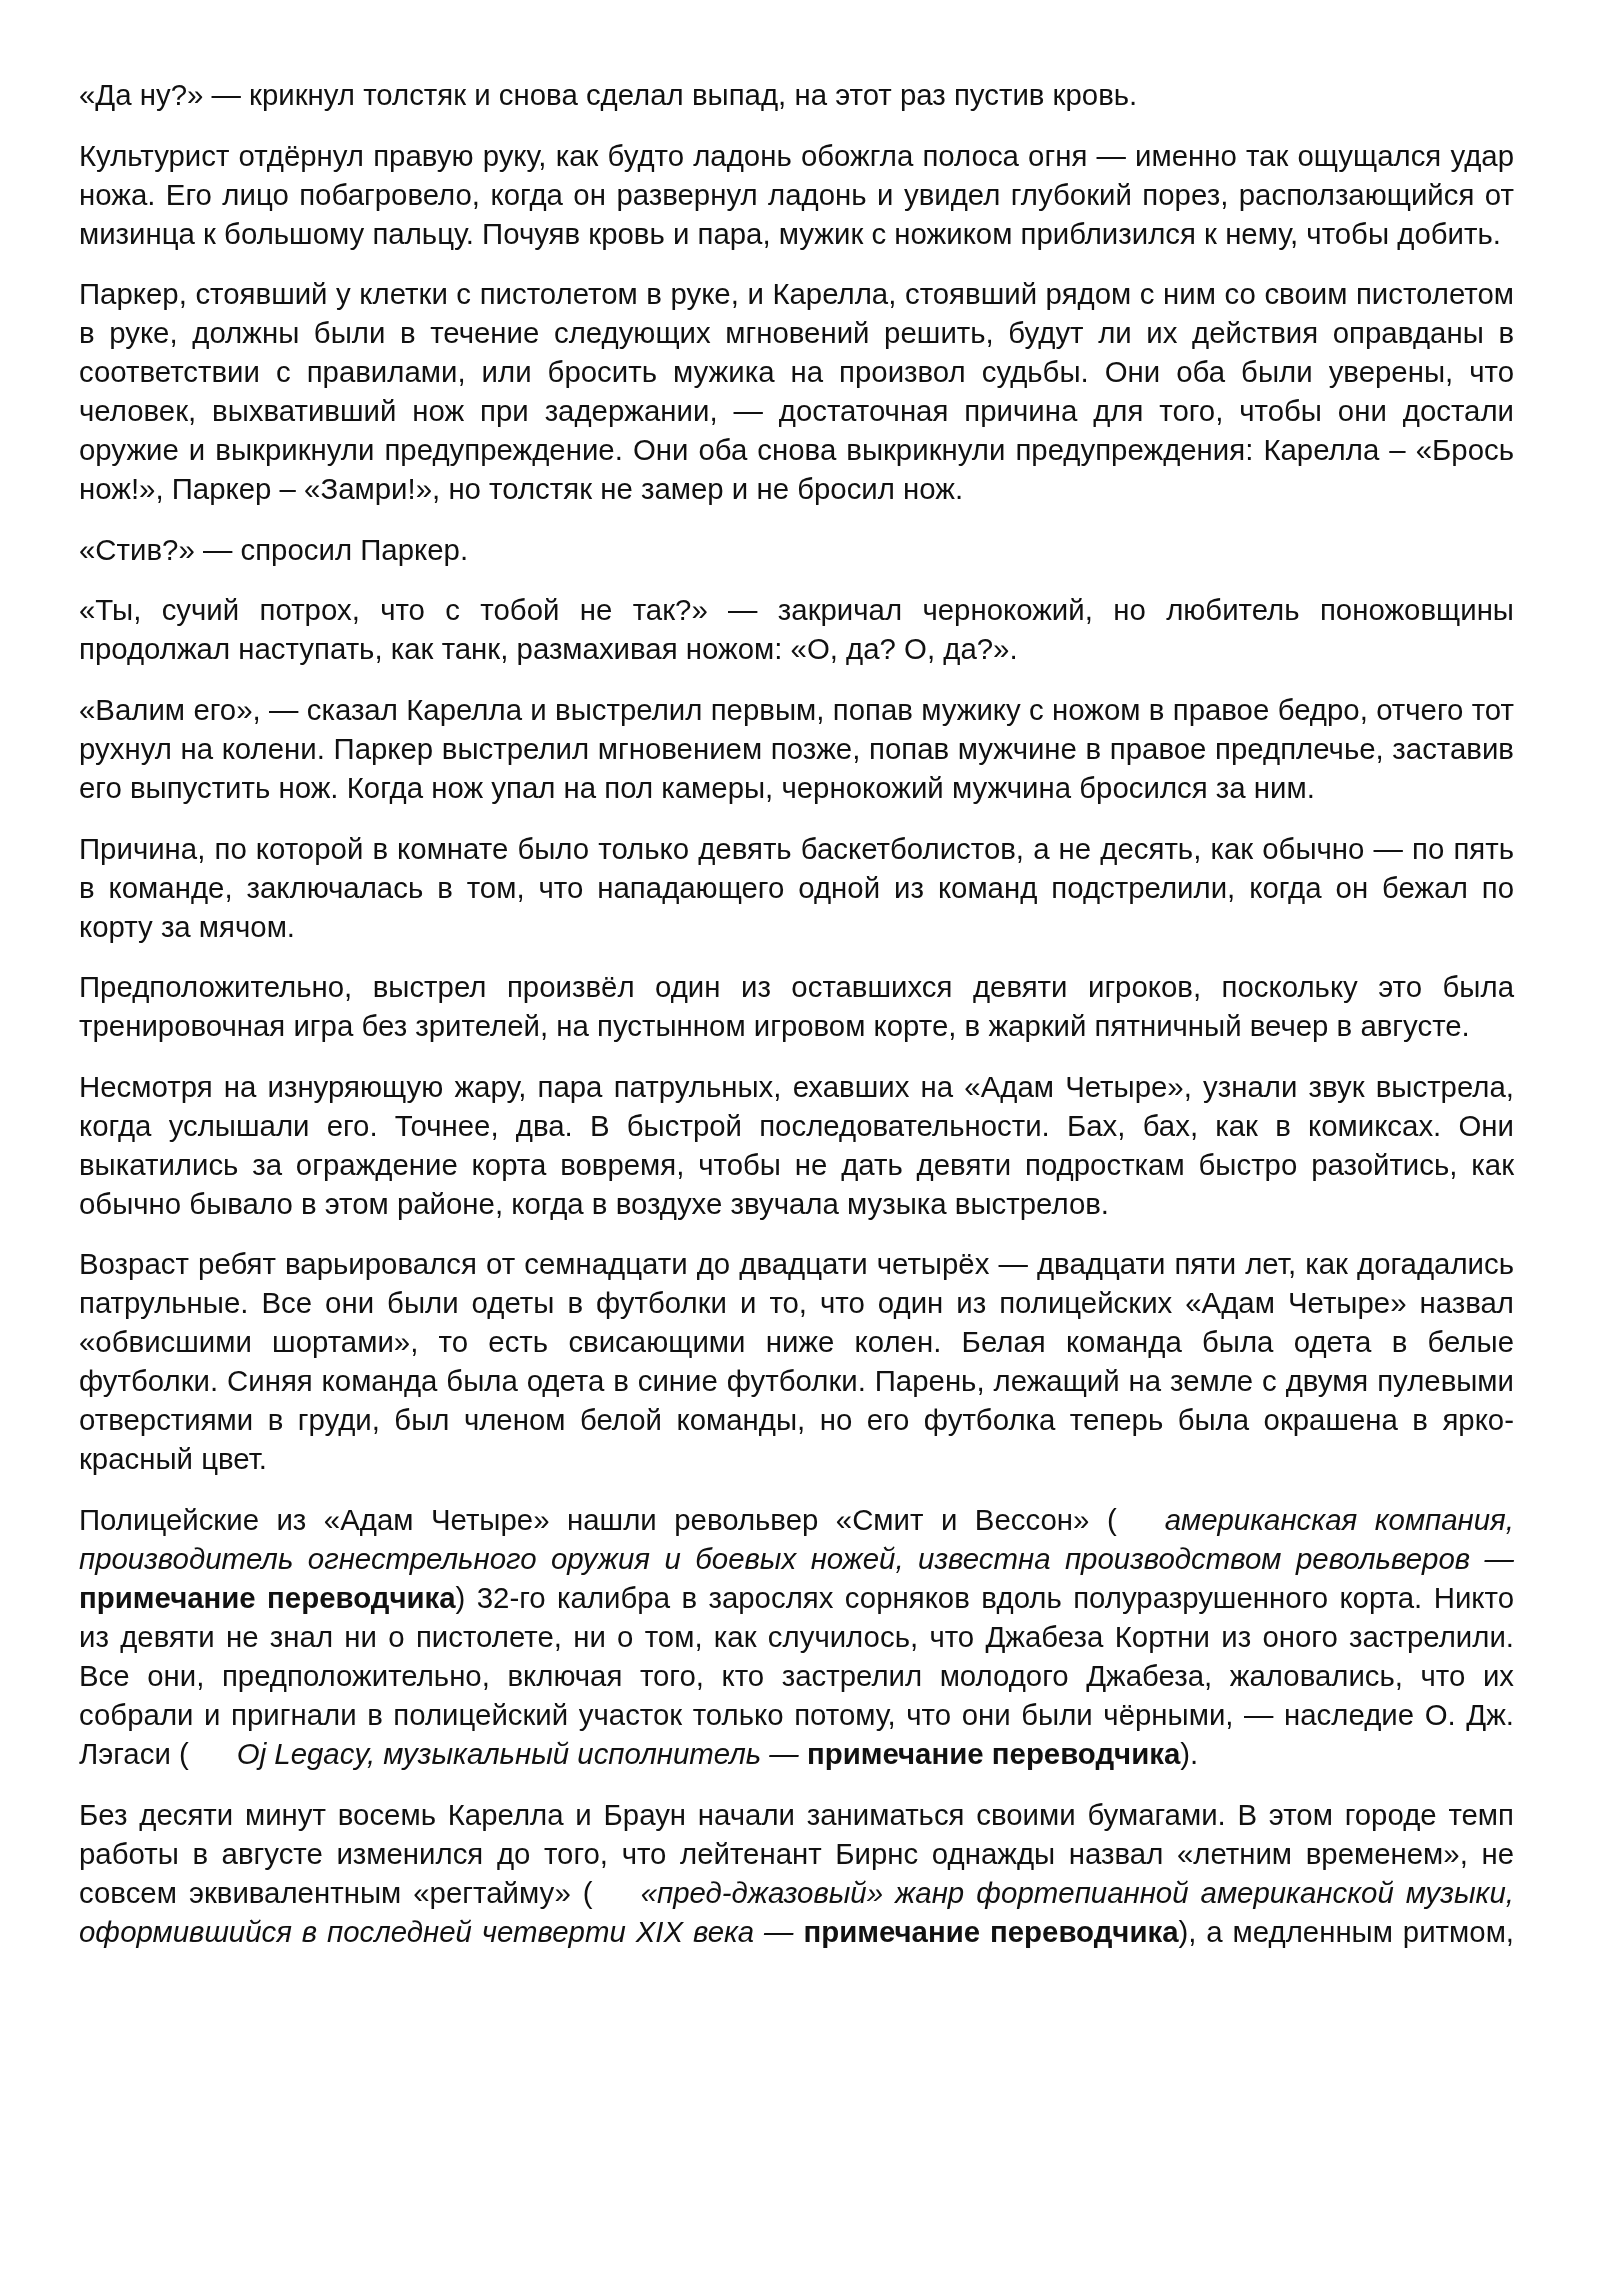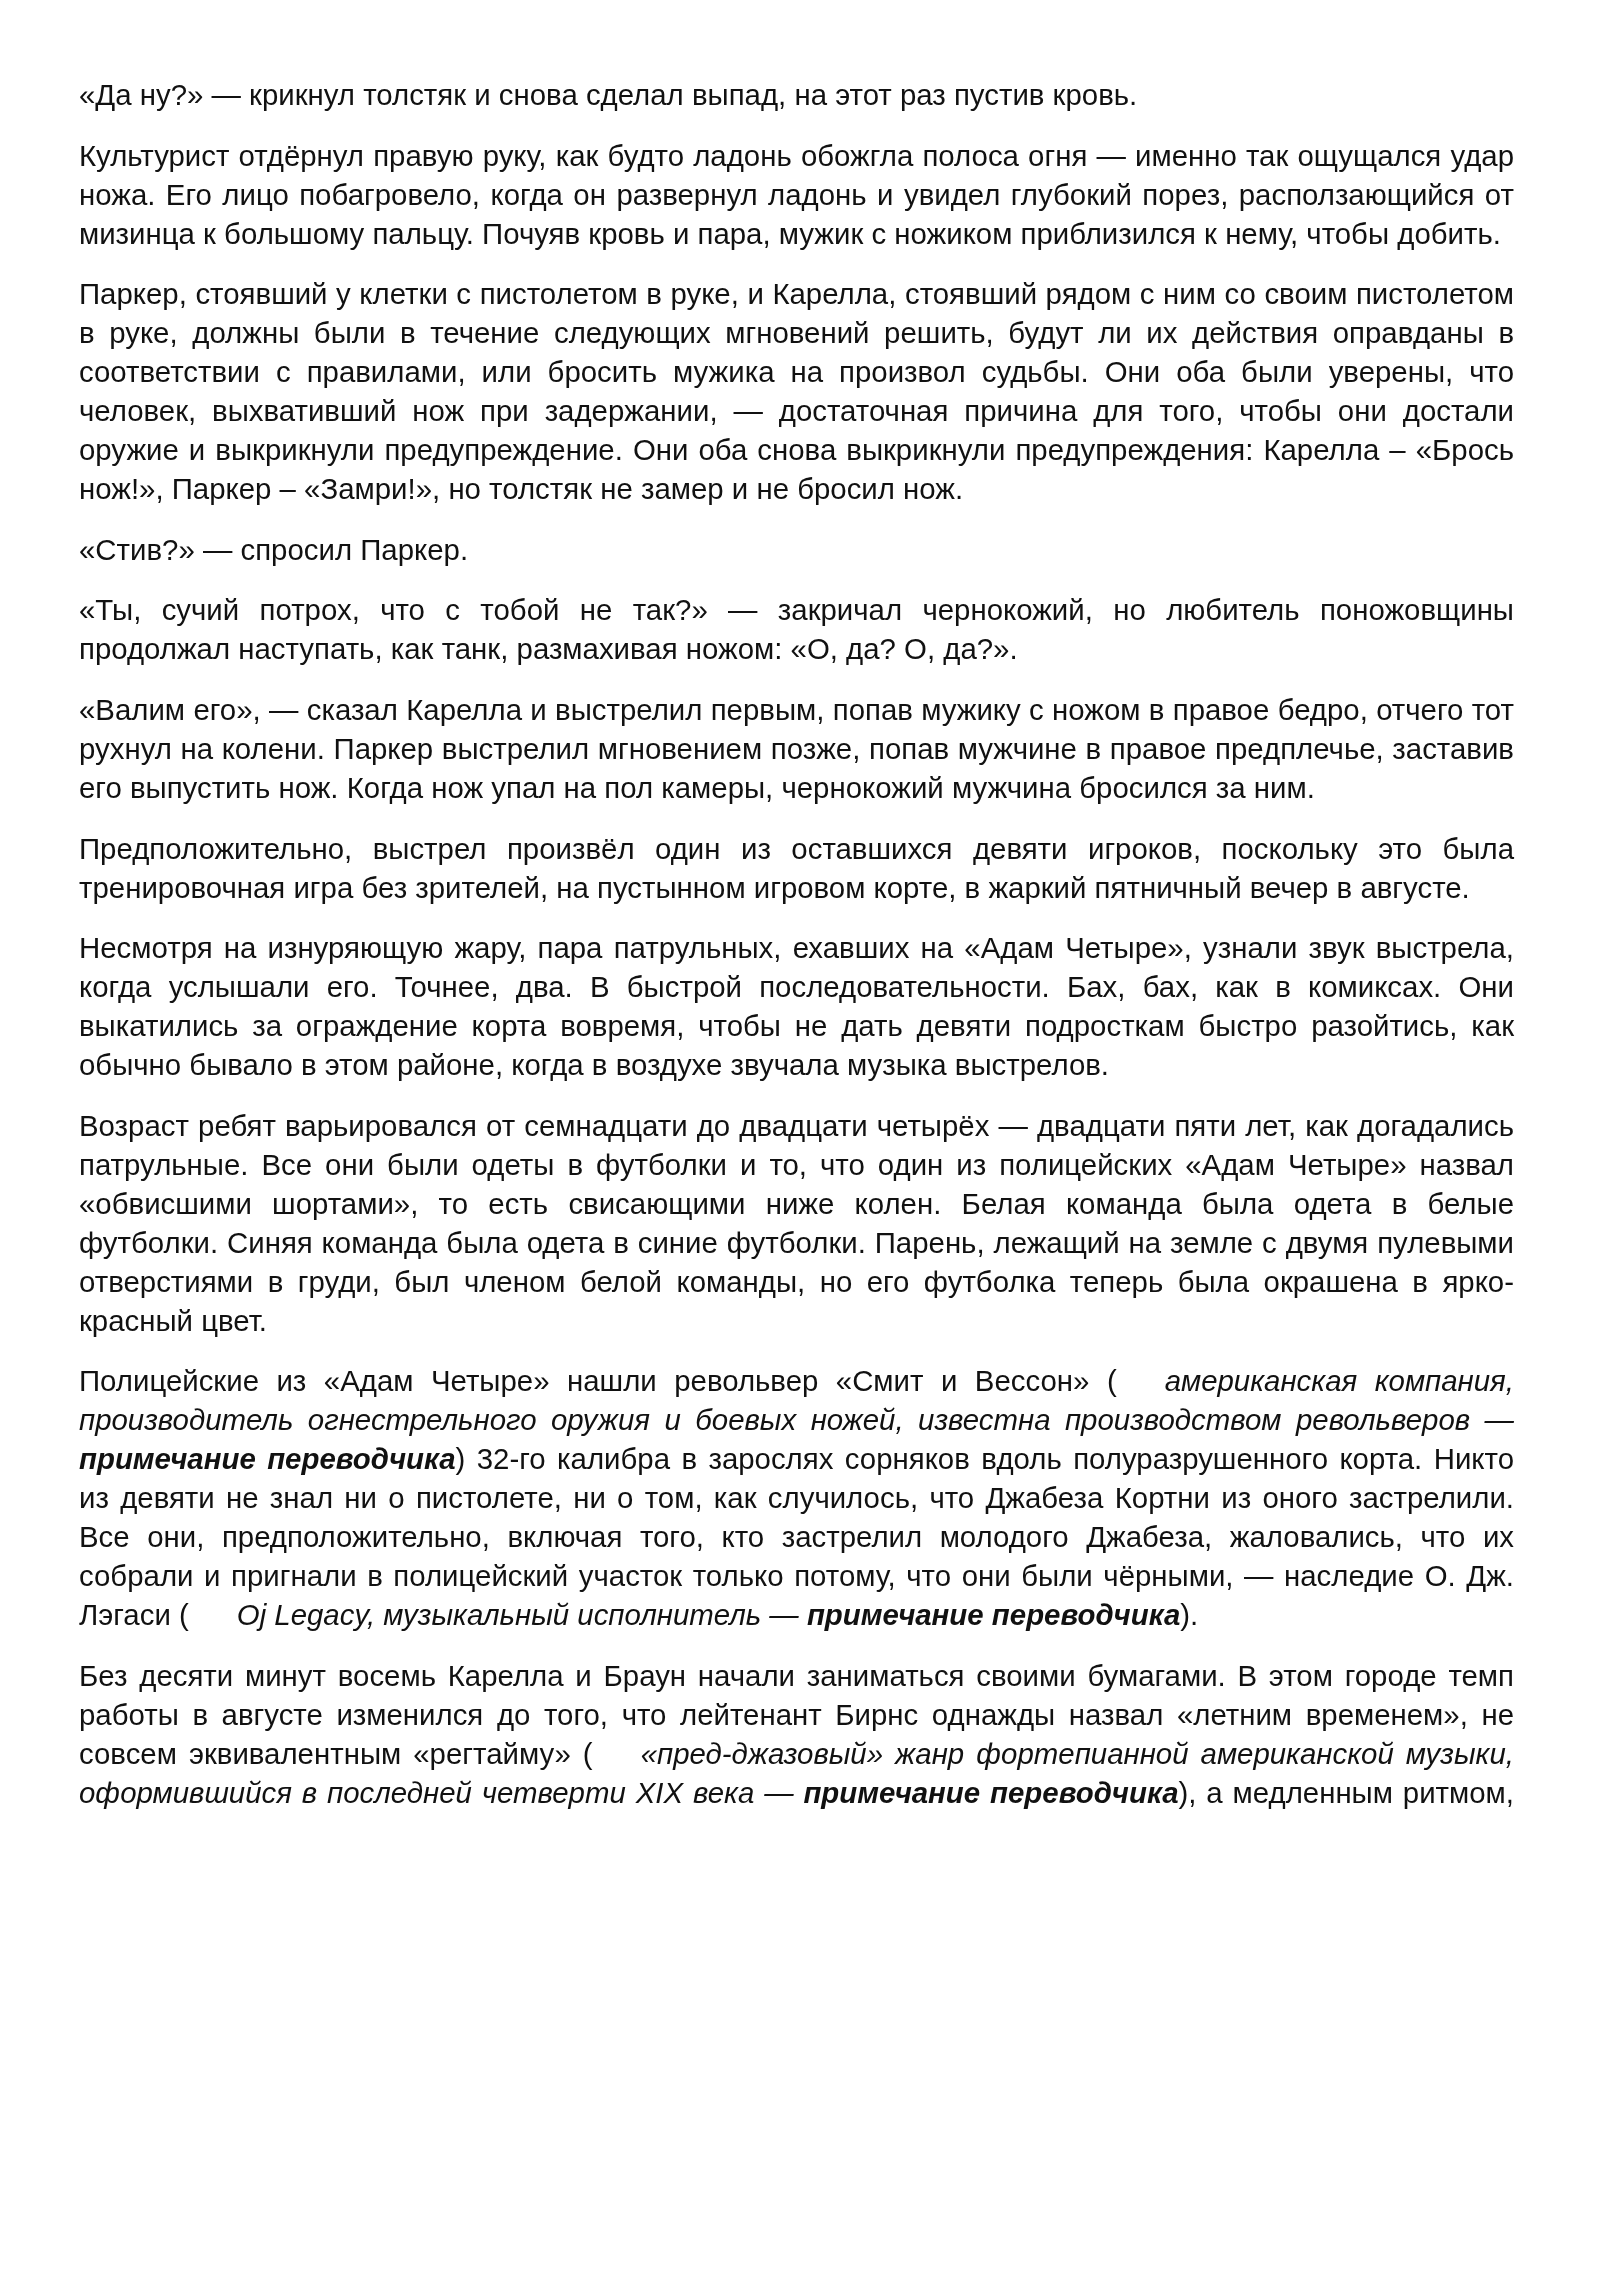--- a/index.html
+++ b/index.html
@@ -14,33 +14,34 @@
     line-height: 39px;
     color: #111111;
   }
   .para {
     margin: 0 0 21.6px 0;
     text-align: justify;
     hyphens: none;
   }
   .para.last-continues { text-align-last: justify; }
   .seg-i { font-style: italic; margin-left: 48px; }
-  .seg-bi { font-style: italic; font-weight: bold; }
+  .seg-bi { font-weight: bold; }
 </style>
 </head>
 <body>
 
 <div class="page">
   <div id="body-text">
       <p class="para"><span class="seg-n">«Да ну?» — крикнул толстяк и снова сделал выпад, на этот раз пустив кровь.</span></p>
       <p class="para"><span class="seg-n">Культурист отдёрнул правую руку, как будто ладонь обожгла полоса огня — именно так ощущался удар ножа. Его лицо побагровело, когда он развернул ладонь и увидел глубокий порез, расползающийся от мизинца к большому пальцу. Почуяв кровь и пара, мужик с ножиком приблизился к нему, чтобы добить.</span></p>
       <p class="para"><span class="seg-n">Паркер, стоявший у клетки с пистолетом в руке, и Карелла, стоявший рядом с ним со своим пистолетом в руке, должны были в течение следующих мгновений решить, будут ли их действия оправданы в соответствии с правилами, или бросить мужика на произвол судьбы. Они оба были уверены, что человек, выхвативший нож при задержании, — достаточная причина для того, чтобы они достали оружие и выкрикнули предупреждение. Они оба снова выкрикнули предупреждения: Карелла – «Брось нож!», Паркер – «Замри!», но толстяк не замер и не бросил нож.</span></p>
       <p class="para"><span class="seg-n">«Стив?» — спросил Паркер.</span></p>
       <p class="para"><span class="seg-n">«Ты, сучий потрох, что с тобой не так?» — закричал чернокожий, но любитель поножовщины продолжал наступать, как танк, размахивая ножом: «О, да? О, да?».</span></p>
       <p class="para"><span class="seg-n">«Валим его», — сказал Карелла и выстрелил первым, попав мужику с ножом в правое бедро, отчего тот рухнул на колени. Паркер выстрелил мгновением позже, попав мужчине в правое предплечье, заставив его выпустить нож. Когда нож упал на пол камеры, чернокожий мужчина бросился за ним.</span></p>
+      <p class="para"><span class="seg-n">Причина, по которой в комнате было только девять баскетболистов, а не десять, как обычно — по пять в команде, заключалась в том, что нападающего одной из команд подстрелили, когда он бежал по корту за мячом.</span></p>
       <p class="para"><span class="seg-n">Предположительно, выстрел произвёл один из оставшихся девяти игроков, поскольку это была тренировочная игра без зрителей, на пустынном игровом корте, в жаркий пятничный вечер в августе.</span></p>
       <p class="para"><span class="seg-n">Несмотря на изнуряющую жару, пара патрульных, ехавших на «Адам Четыре», узнали звук выстрела, когда услышали его. Точнее, два. В быстрой последовательности. Бах, бах, как в комиксах. Они выкатились за ограждение корта вовремя, чтобы не дать девяти подросткам быстро разойтись, как обычно бывало в этом районе, когда в воздухе звучала музыка выстрелов.</span></p>
       <p class="para"><span class="seg-n">Возраст ребят варьировался от семнадцати до двадцати четырёх — двадцати пяти лет, как догадались патрульные. Все они были одеты в футболки и то, что один из полицейских «Адам Четыре» назвал «обвисшими шортами», то есть свисающими ниже колен. Белая команда была одета в белые футболки. Синяя команда была одета в синие футболки. Парень, лежащий на земле с двумя пулевыми отверстиями в груди, был членом белой команды, но его футболка теперь была окрашена в ярко-красный цвет.</span></p>
       <p class="para"><span class="seg-n">Полицейские из «Адам Четыре» нашли револьвер «Смит и Вессон» (</span><span class="seg-i">американская компания, производитель огнестрельного оружия и боевых ножей, известна производством револьверов — </span><span class="seg-bi">примечание переводчика</span><span class="seg-n">) 32-го калибра в зарослях сорняков вдоль полуразрушенного корта. Никто из девяти не знал ни о пистолете, ни о том, как случилось, что Джабеза Кортни из оного застрелили. Все они, предположительно, включая того, кто застрелил молодого Джабеза, жаловались, что их собрали и пригнали в полицейский участок только потому, что они были чёрными, — наследие О. Дж. Лэгаси (</span><span class="seg-i">Oj Legacy, музыкальный исполнитель — </span><span class="seg-bi">примечание переводчика</span><span class="seg-n">).</span></p>
       <p class="para last-continues"><span class="seg-n">Без десяти минут восемь Карелла и Браун начали заниматься своими бумагами. В этом городе темп работы в августе изменился до того, что лейтенант Бирнс однажды назвал «летним временем», не совсем эквивалентным «регтайму» (</span><span class="seg-i">«пред-джазовый» жанр фортепианной американской музыки, оформившийся в последней четверти XIX века — </span><span class="seg-bi">примечание переводчика</span><span class="seg-n">), а медленным ритмом,</span></p>
     </div>
 </div>
 
 
 </body></html>

